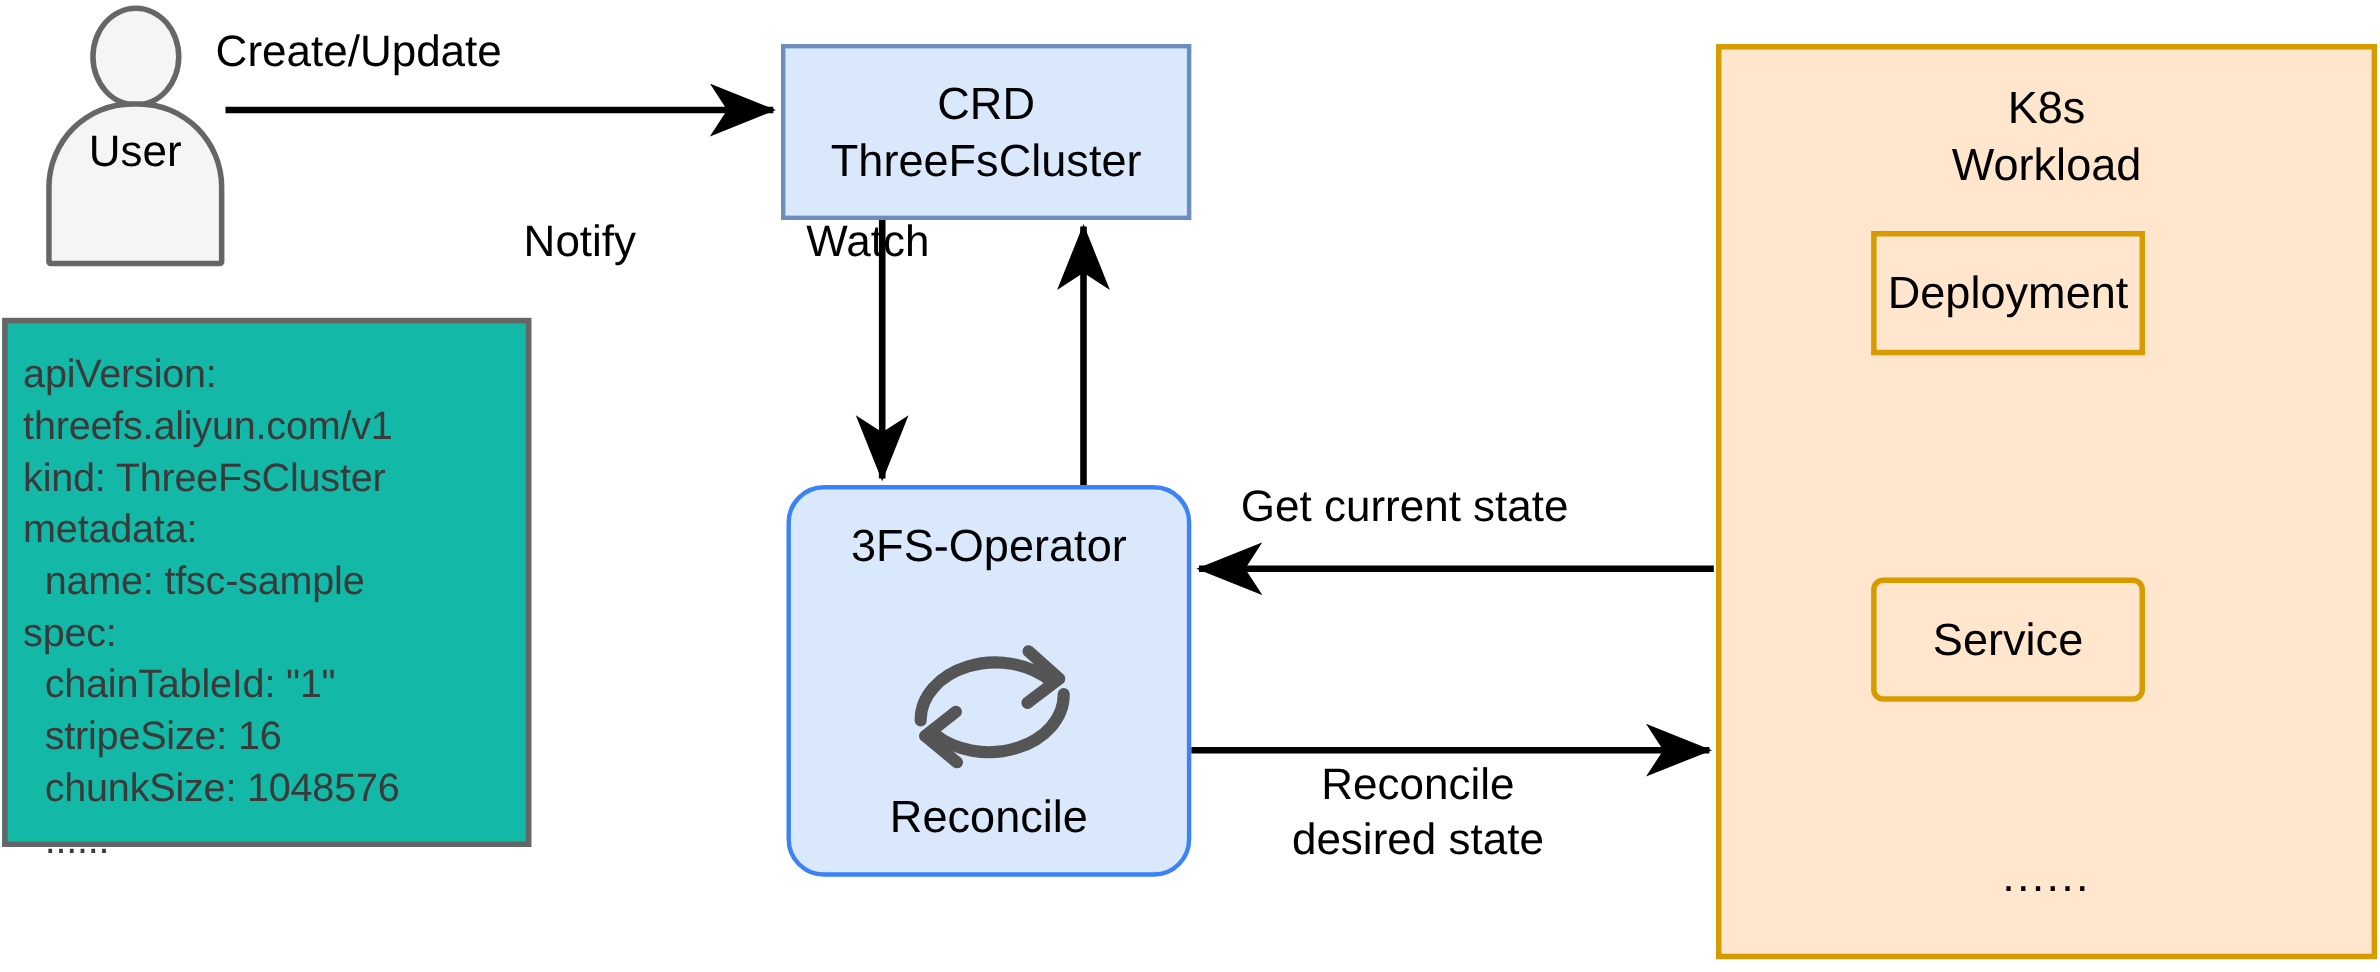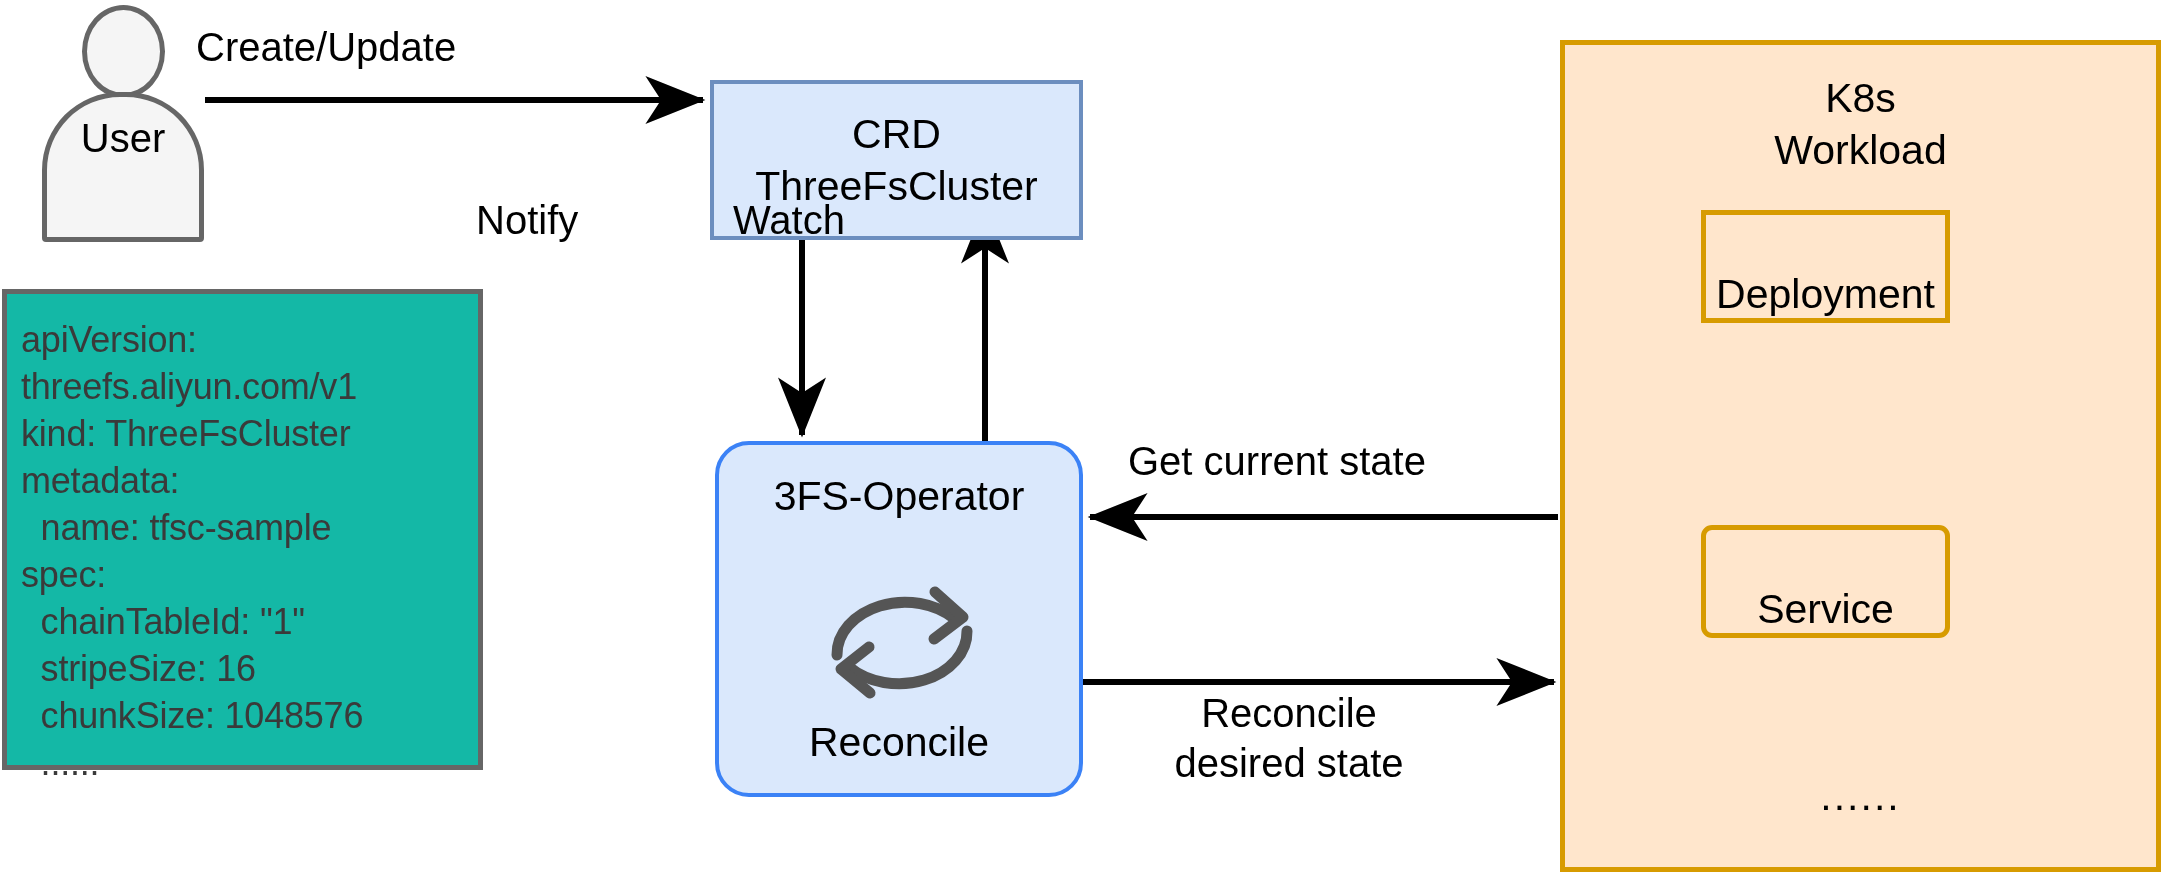--- a/index.html
+++ b/index.html
@@ -70,21 +70,20 @@
   #crd-box {
     left: 710px; top: 40px;
     width: 373px; height: 160px;
     background: #dae8fc;
     border: 4px solid #6c8ebf;
     box-sizing: border-box;
     display: flex;
     flex-direction: column;
     align-items: center;
     justify-content: center;
-    margin-top: 40px;
   }
   #crd-box .box-line {
     font-size: 41px;
     line-height: 52px;
     color: #000000;
     text-align: center;
   }
 
   
   #operator-box {
@@ -135,21 +134,21 @@
     color: #000000;
   }
   .k8s-item {
     position: absolute;
     left: 136px;
     width: 249px; height: 113px;
     border: 5px solid #d79b00;
     background: #ffe6cc;
     box-sizing: border-box;
     display: flex;
-    align-items: flex-end;
+    align-items: center;
     justify-content: center;
     font-size: 41px;
     color: #000000;
   }
   #k8s-item-0 { top: 165px; }
   #k8s-item-1 { top: 323px; }
   #k8s-item-2 { top: 480px; border-radius: 11px; }
   #k8s-ellipsis {
     position: absolute;
     left: 0; top: 728px;

